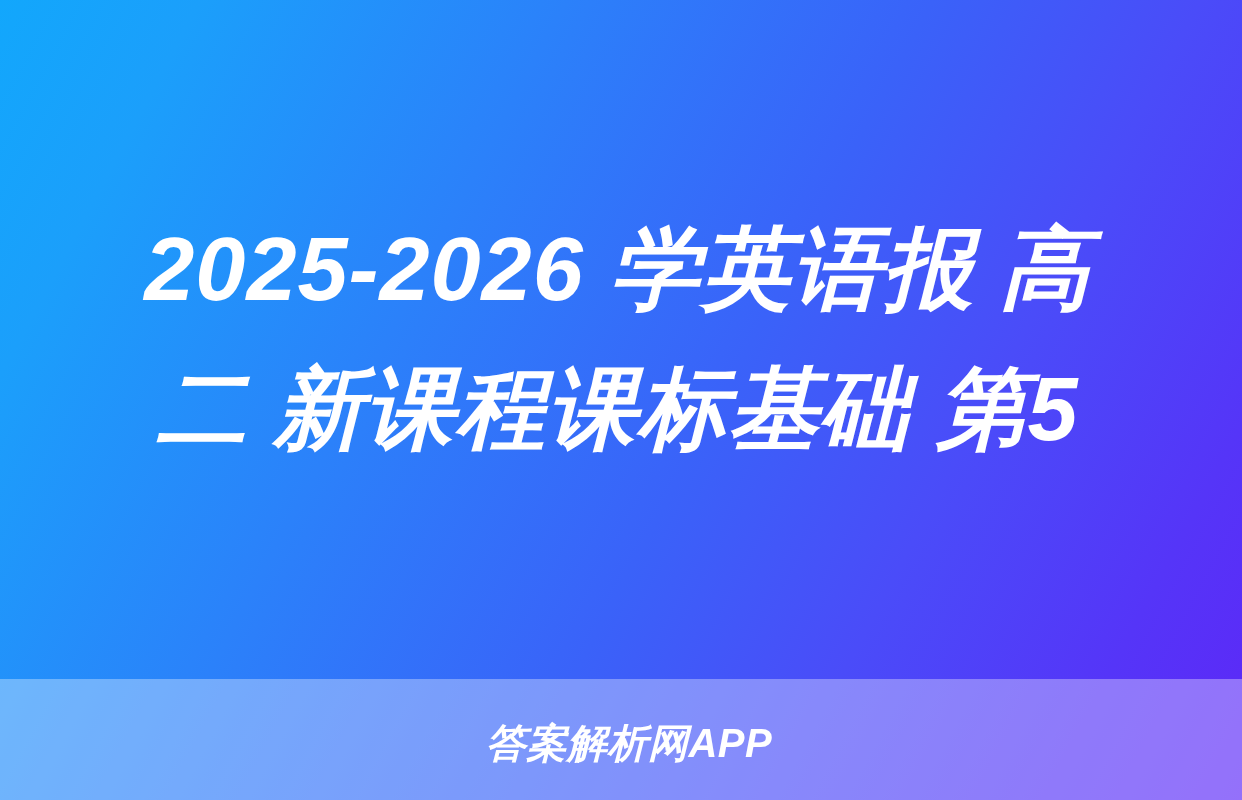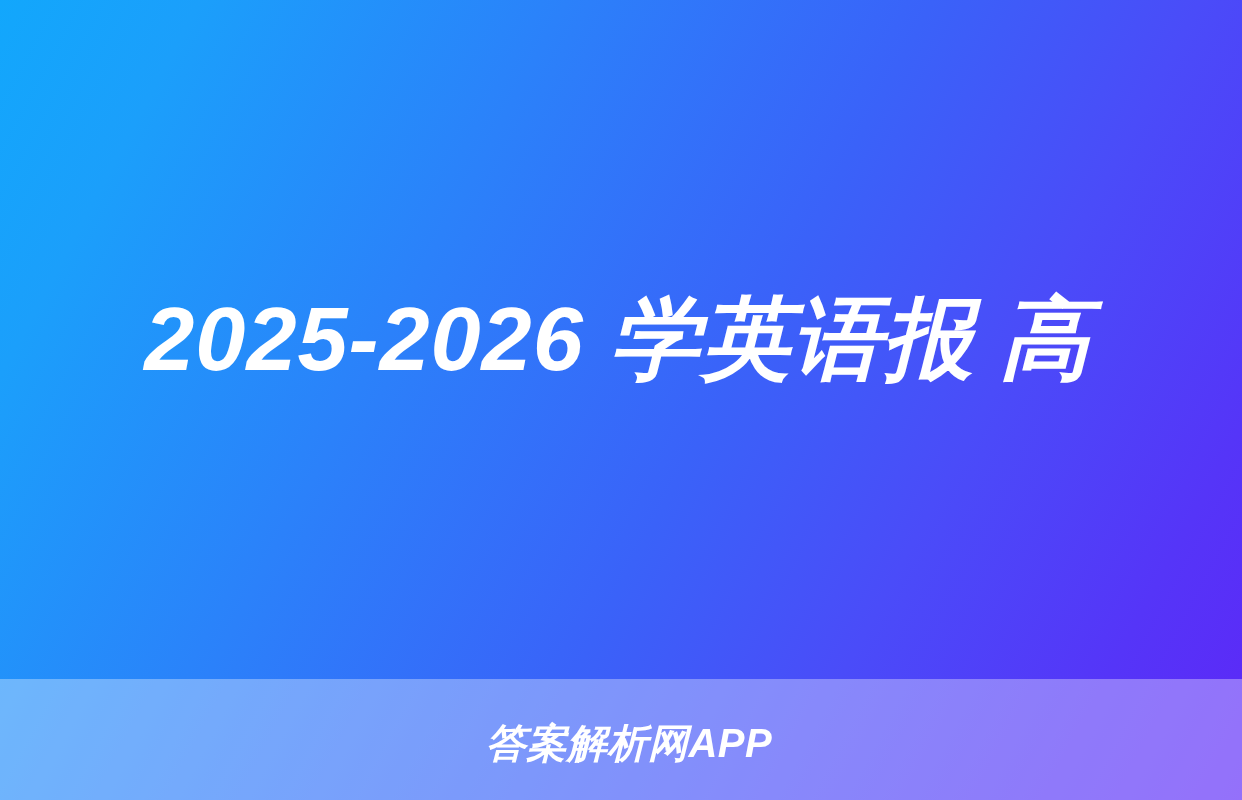--- a/index.html
+++ b/index.html
@@ -82,19 +82,20 @@
     top: -2px;
   }
 </style>
 </head>
 <body>
 
 <div id="card">
 
   <div id="headline">
     <span class="title-line">2025-2026 学英语报 高</span>
+    <span class="title-line">二 新课程课标基础 第5</span>
   </div>
 
   <div id="footer-band">
     <span id="footer-label">答案解析网APP</span>
   </div>
 
 </div>
 
 </body></html>

